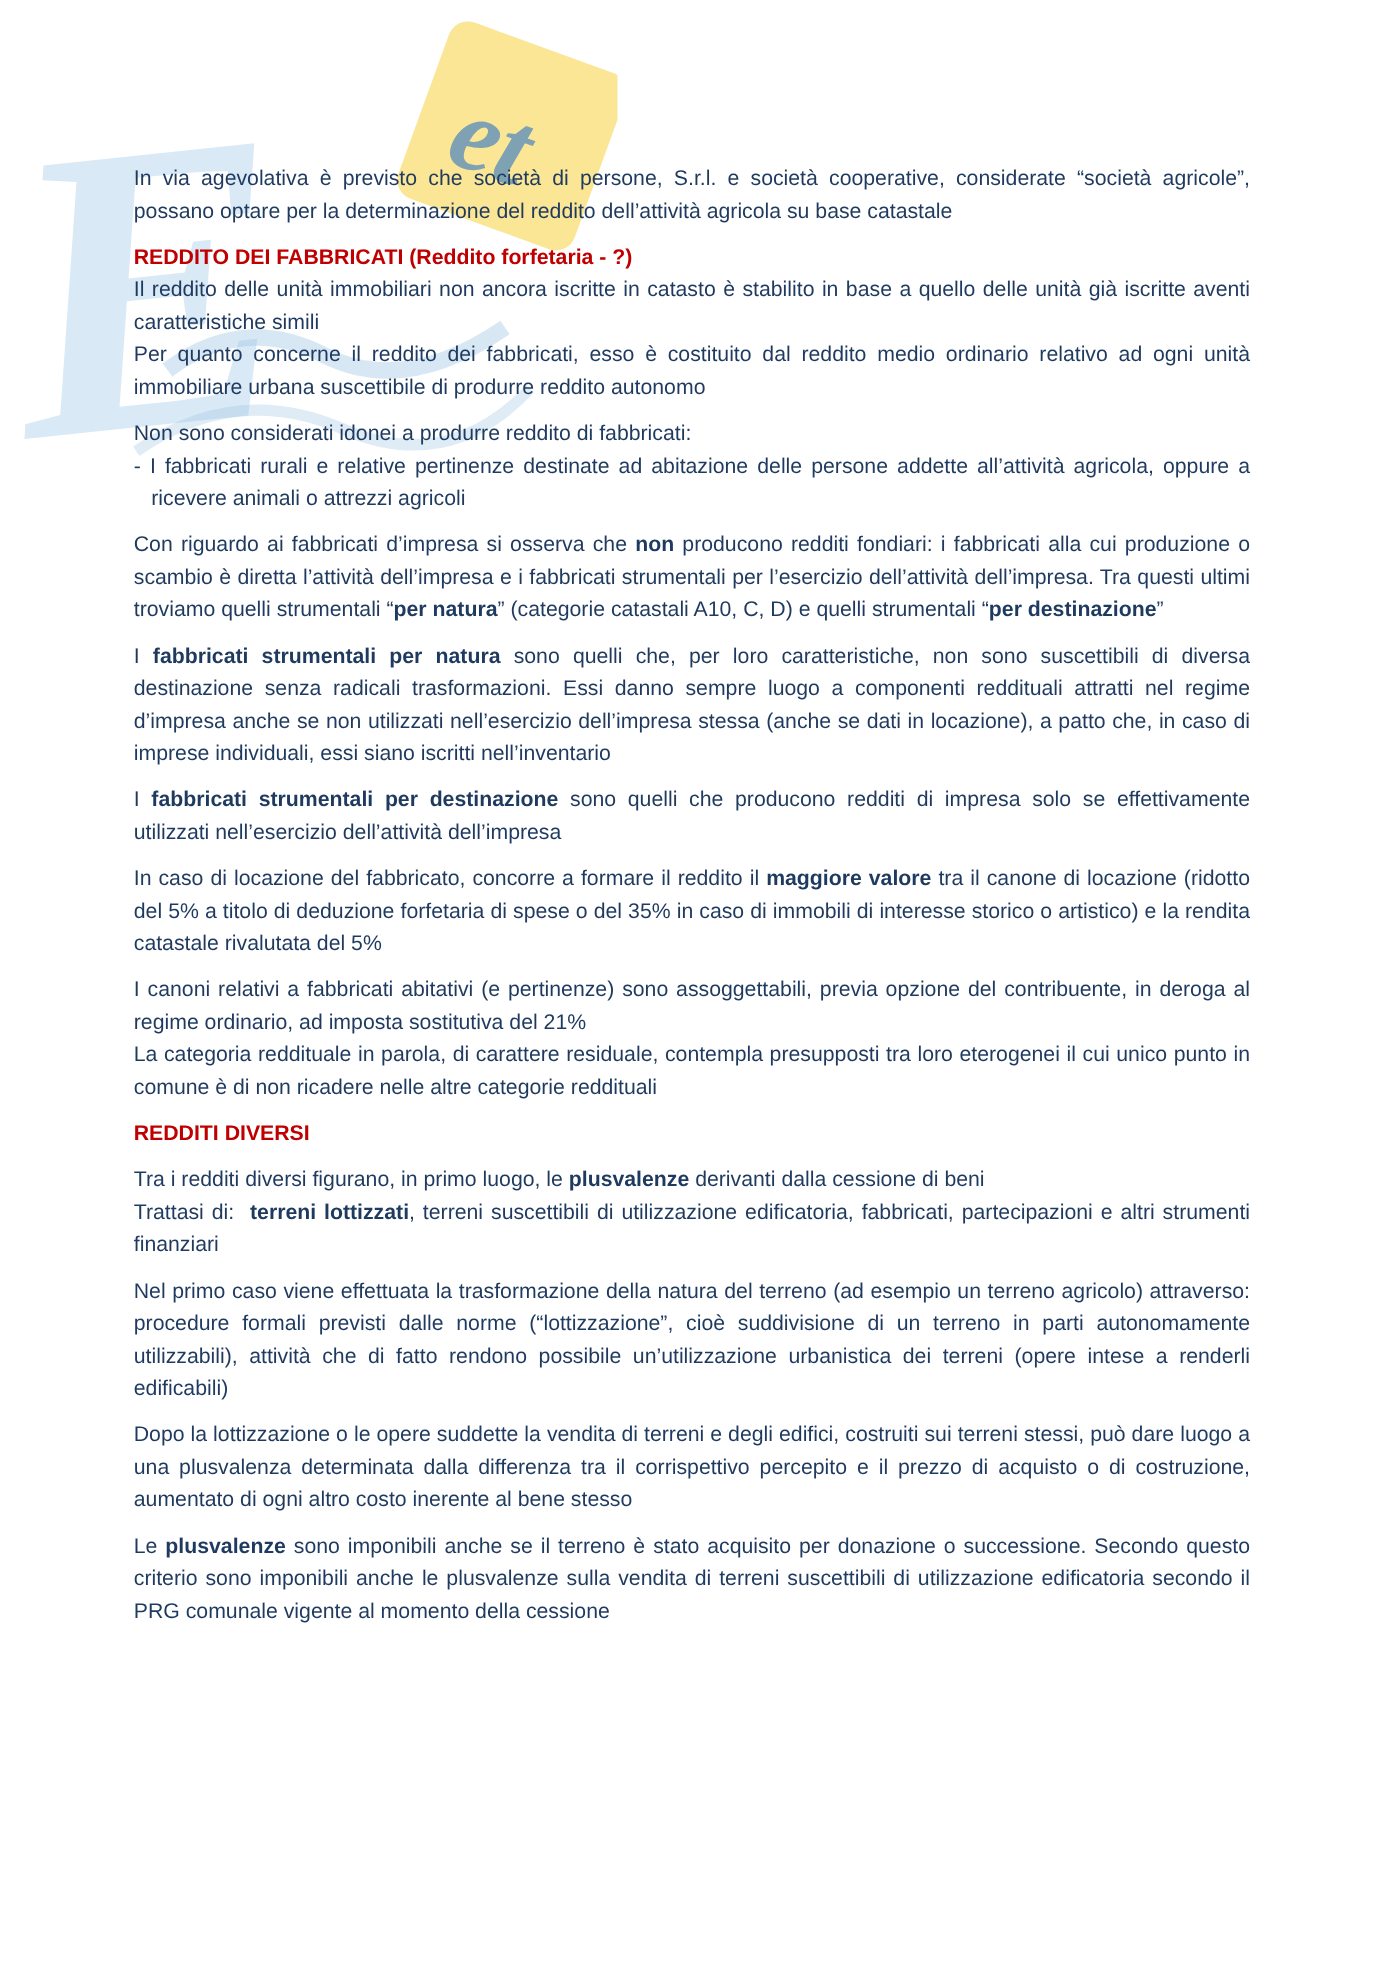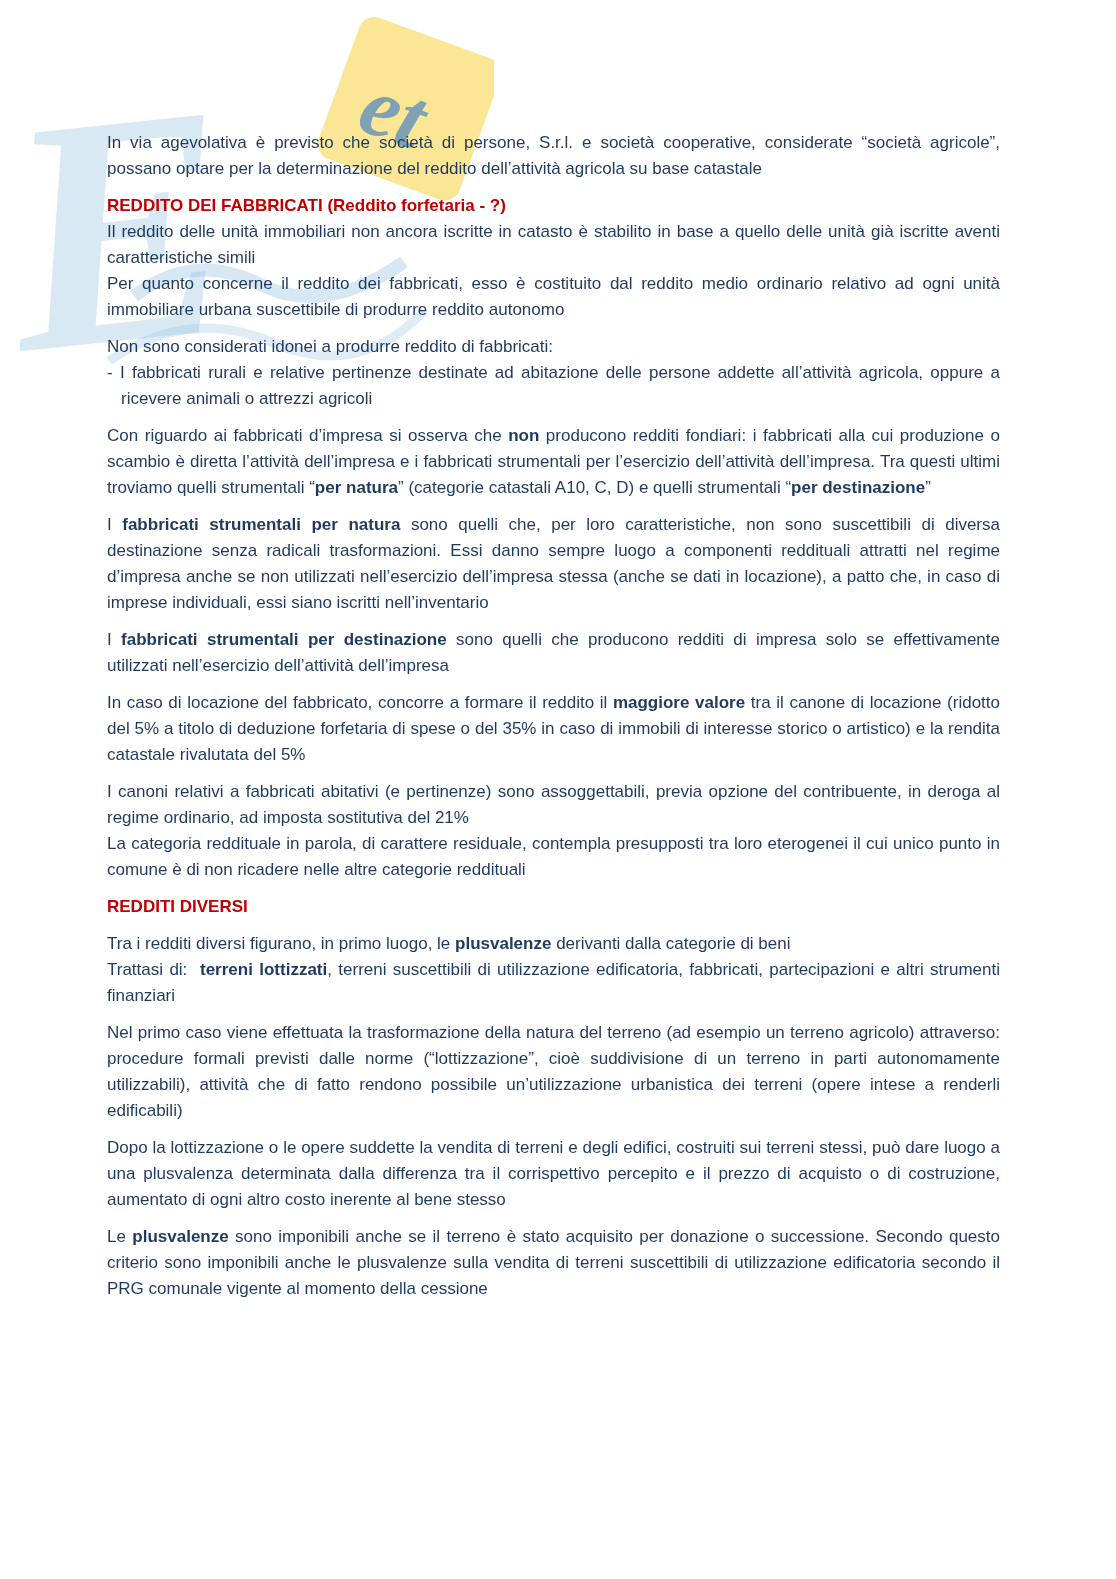--- a/index.html
+++ b/index.html
@@ -61,20 +61,20 @@
       <p class="block para"><span>Per quanto concerne il reddito dei fabbricati, esso è costituito dal reddito medio ordinario relativo ad ogni unità immobiliare urbana suscettibile di produrre reddito autonomo</span></p>
       <p class="block para spaced"><span>Non sono considerati idonei a produrre reddito di fabbricati:</span></p>
       <p class="block para hang"><span>- I fabbricati rurali e relative pertinenze destinate ad abitazione delle persone addette all’attività agricola, oppure a ricevere animali o attrezzi agricoli</span></p>
       <p class="block para spaced"><span>Con riguardo ai fabbricati d’impresa si osserva che </span><span class="b">non</span><span> producono redditi fondiari: i fabbricati alla cui produzione o scambio è diretta l’attività dell’impresa e i fabbricati strumentali per l’esercizio dell’attività dell’impresa. Tra questi ultimi troviamo quelli strumentali “</span><span class="b">per natura</span><span>” (categorie catastali A10, C, D) e quelli strumentali “</span><span class="b">per destinazione</span><span>”</span></p>
       <p class="block para spaced"><span>I </span><span class="b">fabbricati strumentali per natura</span><span> sono quelli che, per loro caratteristiche, non sono suscettibili di diversa destinazione senza radicali trasformazioni. Essi danno sempre luogo a componenti reddituali attratti nel regime d’impresa anche se non utilizzati nell’esercizio dell’impresa stessa (anche se dati in locazione), a patto che, in caso di imprese individuali, essi siano iscritti nell’inventario</span></p>
       <p class="block para spaced"><span>I </span><span class="b">fabbricati strumentali per destinazione</span><span> sono quelli che producono redditi di impresa solo se effettivamente utilizzati nell’esercizio dell’attività dell’impresa</span></p>
       <p class="block para spaced"><span>In caso di locazione del fabbricato, concorre a formare il reddito il </span><span class="b">maggiore valore</span><span> tra il canone di locazione (ridotto del 5% a titolo di deduzione forfetaria di spese o del 35% in caso di immobili di interesse storico o artistico) e la rendita catastale rivalutata del 5%</span></p>
       <p class="block para spaced"><span>I canoni relativi a fabbricati abitativi (e pertinenze) sono assoggettabili, previa opzione del contribuente, in deroga al regime ordinario, ad imposta sostitutiva del 21%</span></p>
       <p class="block para"><span>La categoria reddituale in parola, di carattere residuale, contempla presupposti tra loro eterogenei il cui unico punto in comune è di non ricadere nelle altre categorie reddituali</span></p>
       <p class="block heading spaced"><span class="b" style="color: rgb(192, 0, 0);">REDDITI DIVERSI</span></p>
-      <p class="block para spaced"><span>Tra i redditi diversi figurano, in primo luogo, le </span><span class="b">plusvalenze</span><span> derivanti dalla categorie di beni</span></p>
+      <p class="block para spaced"><span>Tra i redditi diversi figurano, in primo luogo, le </span><span class="b">plusvalenze</span><span> derivanti dalla cessione di beni</span></p>
       <p class="block para"><span>Trattasi di:&nbsp; </span><span class="b">terreni lottizzati</span><span>, terreni suscettibili di utilizzazione edificatoria, fabbricati, partecipazioni e altri strumenti finanziari</span></p>
       <p class="block para spaced"><span>Nel primo caso viene effettuata la trasformazione della natura del terreno (ad esempio un terreno agricolo) attraverso: procedure formali previsti dalle norme (“lottizzazione”, cioè suddivisione di un terreno in parti autonomamente utilizzabili), attività che di fatto rendono possibile un’utilizzazione urbanistica dei terreni (opere intese a renderli edificabili)</span></p>
       <p class="block para spaced"><span>Dopo la lottizzazione o le opere suddette la vendita di terreni e degli edifici, costruiti sui terreni stessi, può dare luogo a una plusvalenza determinata dalla differenza tra il corrispettivo percepito e il prezzo di acquisto o di costruzione, aumentato di ogni altro costo inerente al bene stesso</span></p>
       <p class="block para spaced"><span>Le </span><span class="b">plusvalenze</span><span> sono imponibili anche se il terreno è stato acquisito per donazione o successione. Secondo questo criterio sono imponibili anche le plusvalenze sulla vendita di terreni suscettibili di utilizzazione edificatoria secondo il PRG comunale vigente al momento della cessione</span></p>
     </div>
 
 </div>
 
 </body></html>

